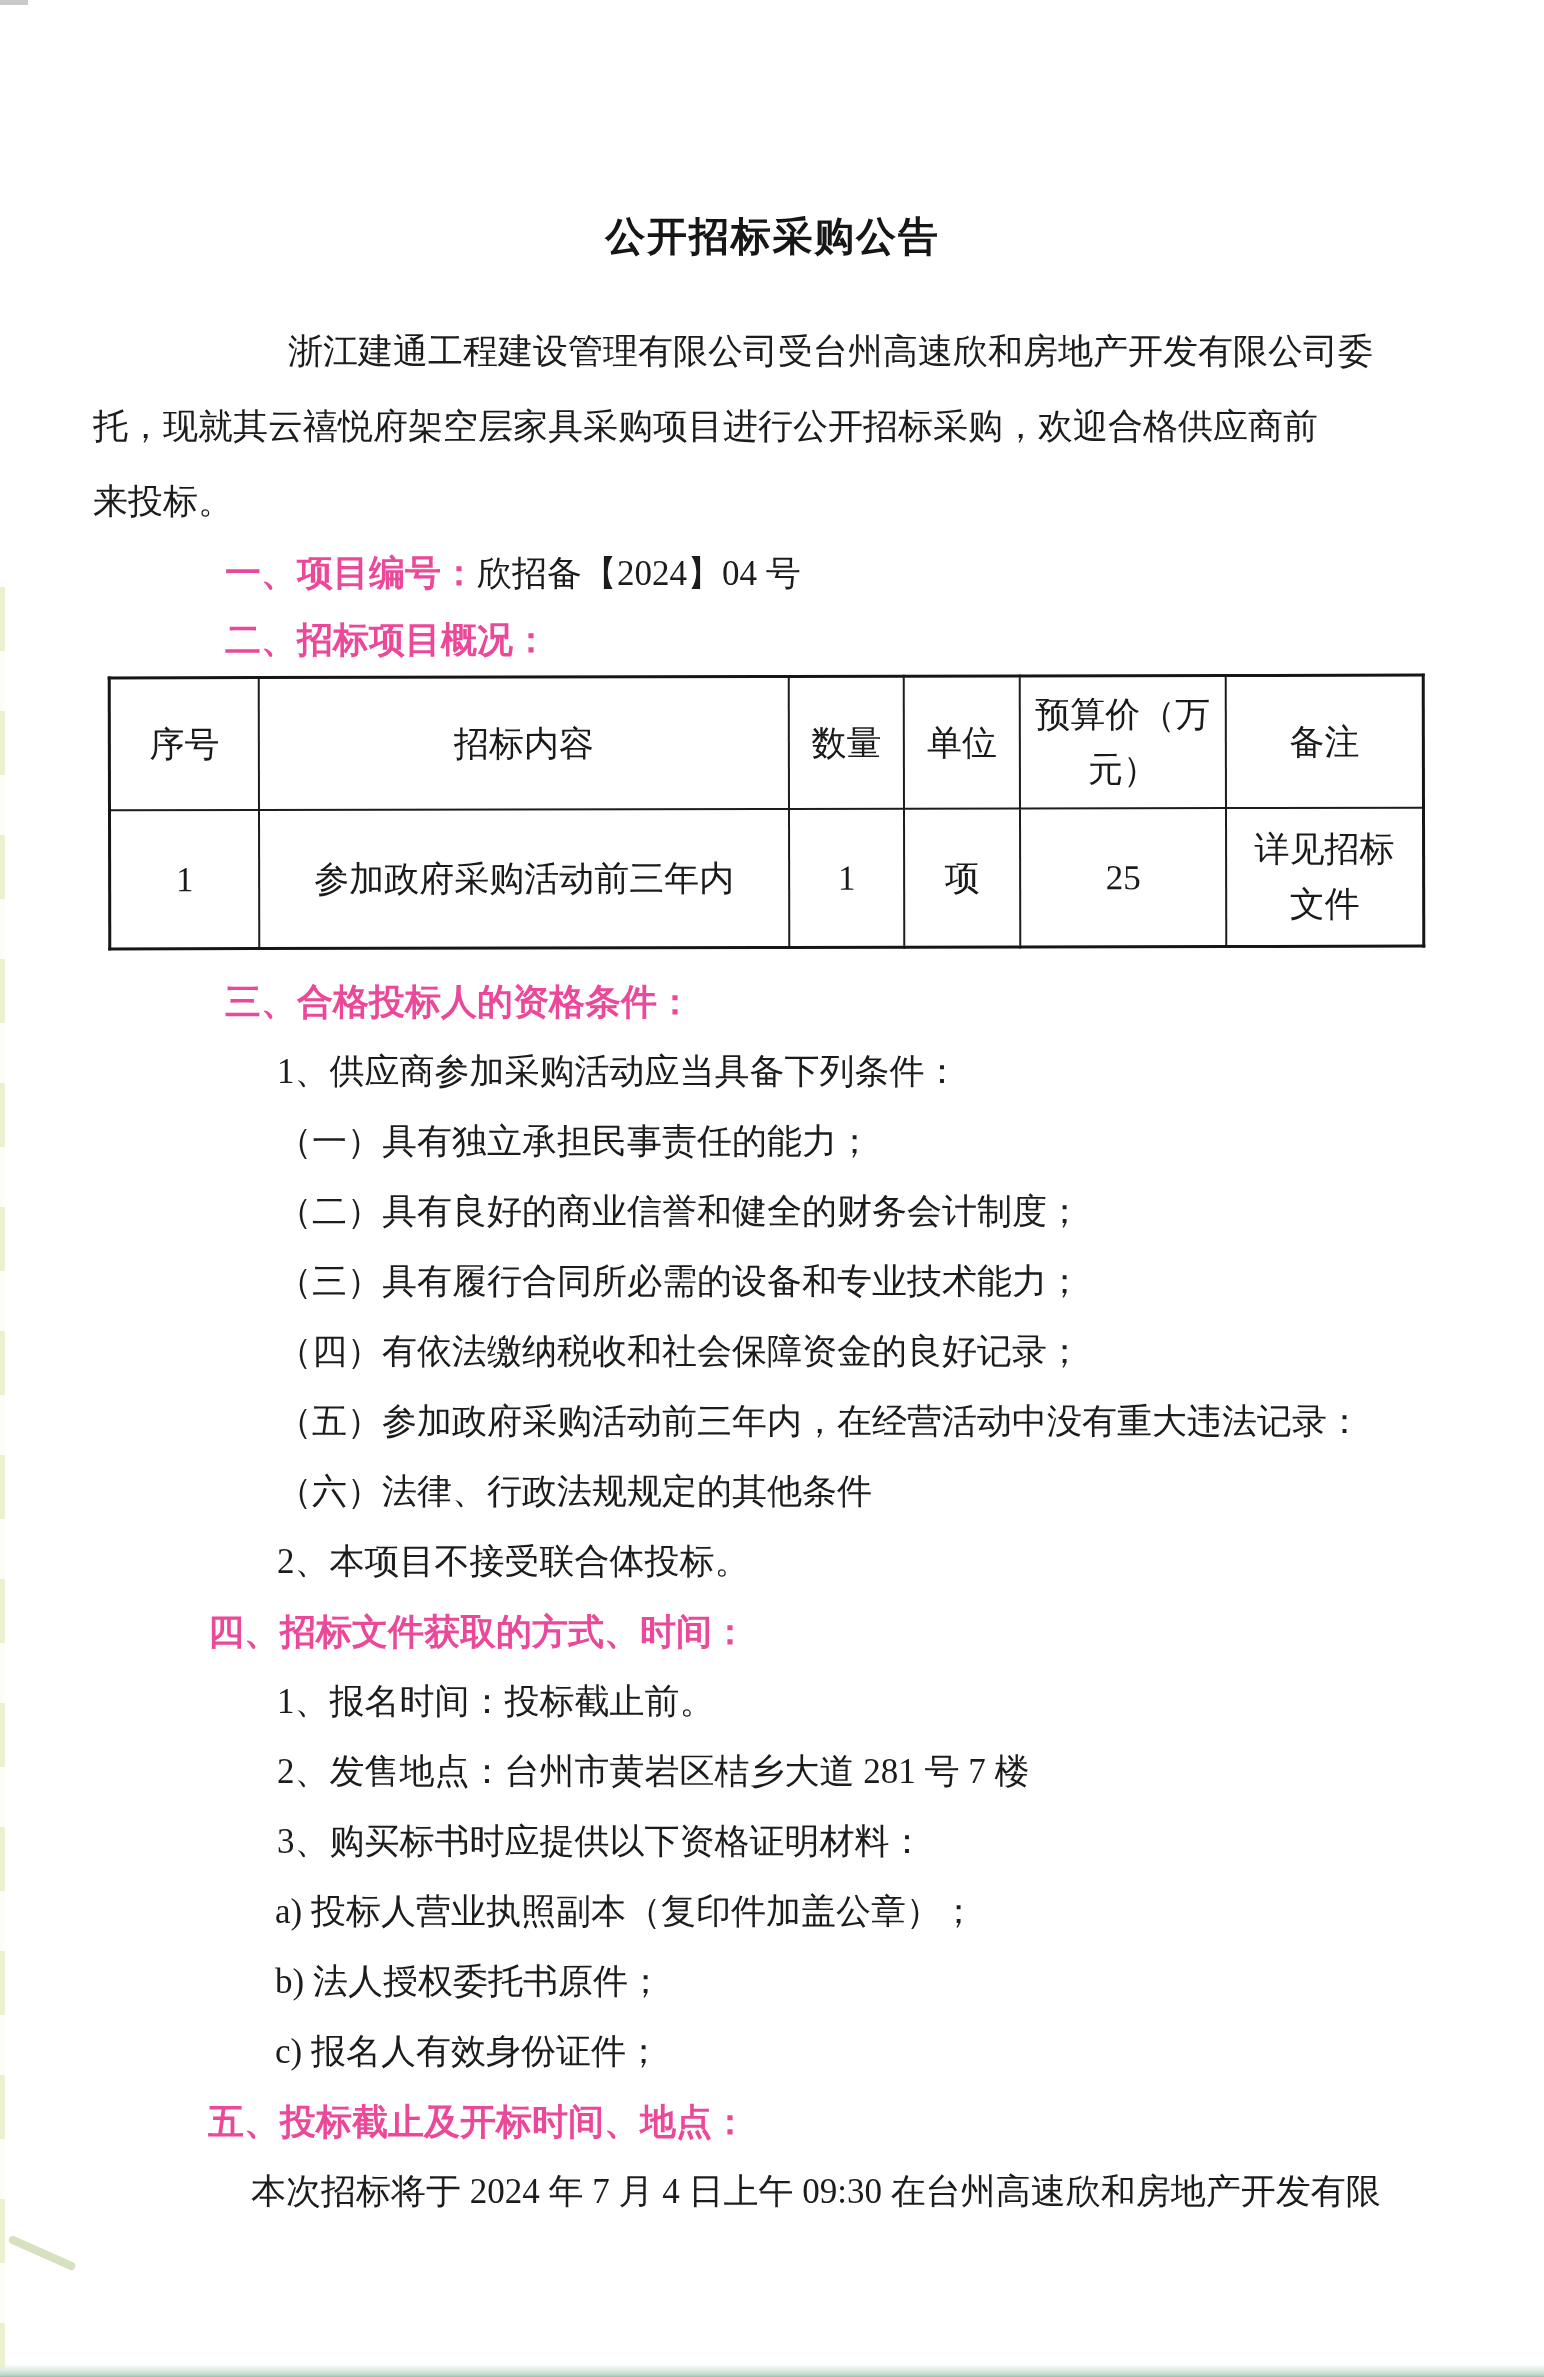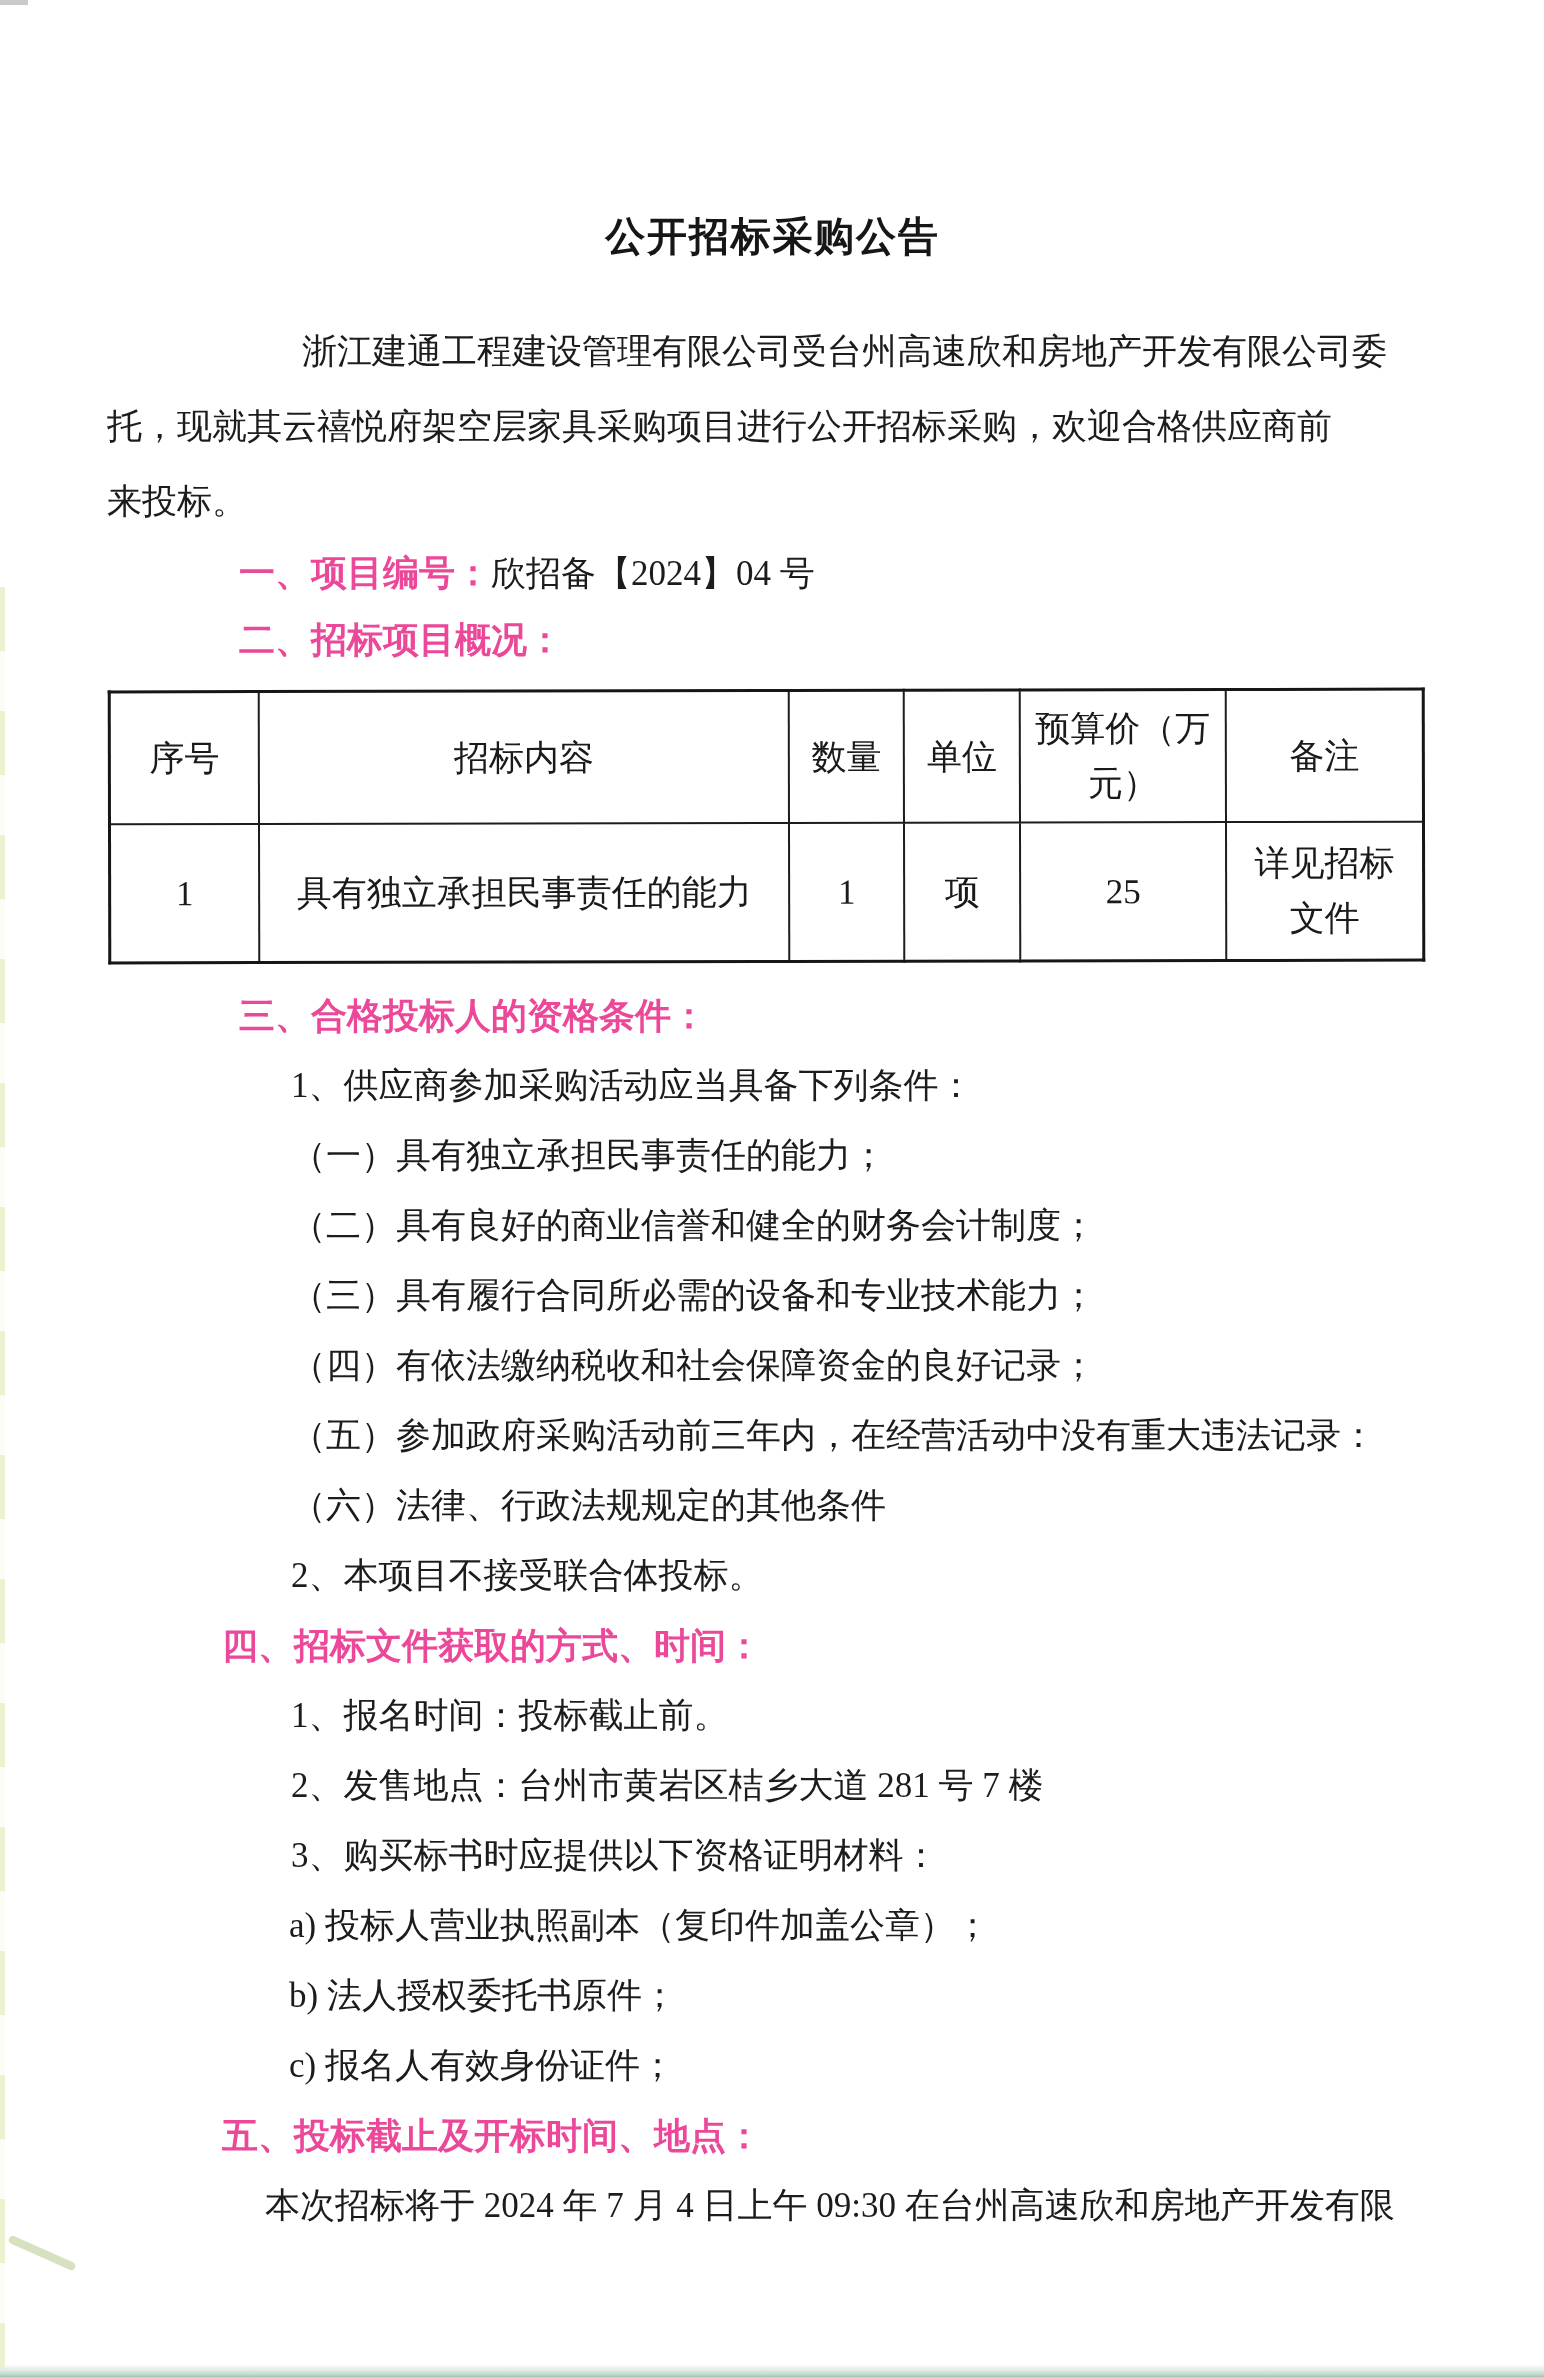--- a/index.html
+++ b/index.html
@@ -46,21 +46,21 @@
     margin: 0;
     padding-top: 207px;
     height: 59px; line-height: 59px;
     text-align: center;
     font-family: "Liberation Sans", "DejaVu Sans", sans-serif;
     font-weight: 700;
     font-size: 40px;
     letter-spacing: 1.8px;
     color: #161616;
   }
-  .lines-host { margin: 16px; }
+  .lines-host { margin: 2px; }
   #lines-top { margin-top: 48px; }
   #lines-bottom { margin-top: 18.3px; }
 
   .line {
     white-space: nowrap;
     font-size: 35px;
     height: 67px; line-height: 67px;
     color: #1c1c1c;
   }
   #lines-bottom .line { height: 70px; line-height: 70px; }
@@ -133,21 +133,21 @@
           <td class="c0">序号</td>
           <td class="c1">招标内容</td>
           <td class="c2">数量</td>
           <td class="c3">单位</td>
           <td class="c4">预算价（万
 元）</td>
           <td class="c5">备注</td>
         </tr>
         <tr class="datarow">
           <td class="c0">1</td>
-          <td class="c1">具有独立承担民事责任的能力</td>
+          <td class="c1">参加政府采购活动前三年内</td>
           <td class="c2">1</td>
           <td class="c3">项</td>
           <td class="c4">25</td>
           <td class="c5">详见招标
 文件</td>
         </tr>
       </tbody>
     </table>
   </div>
 

